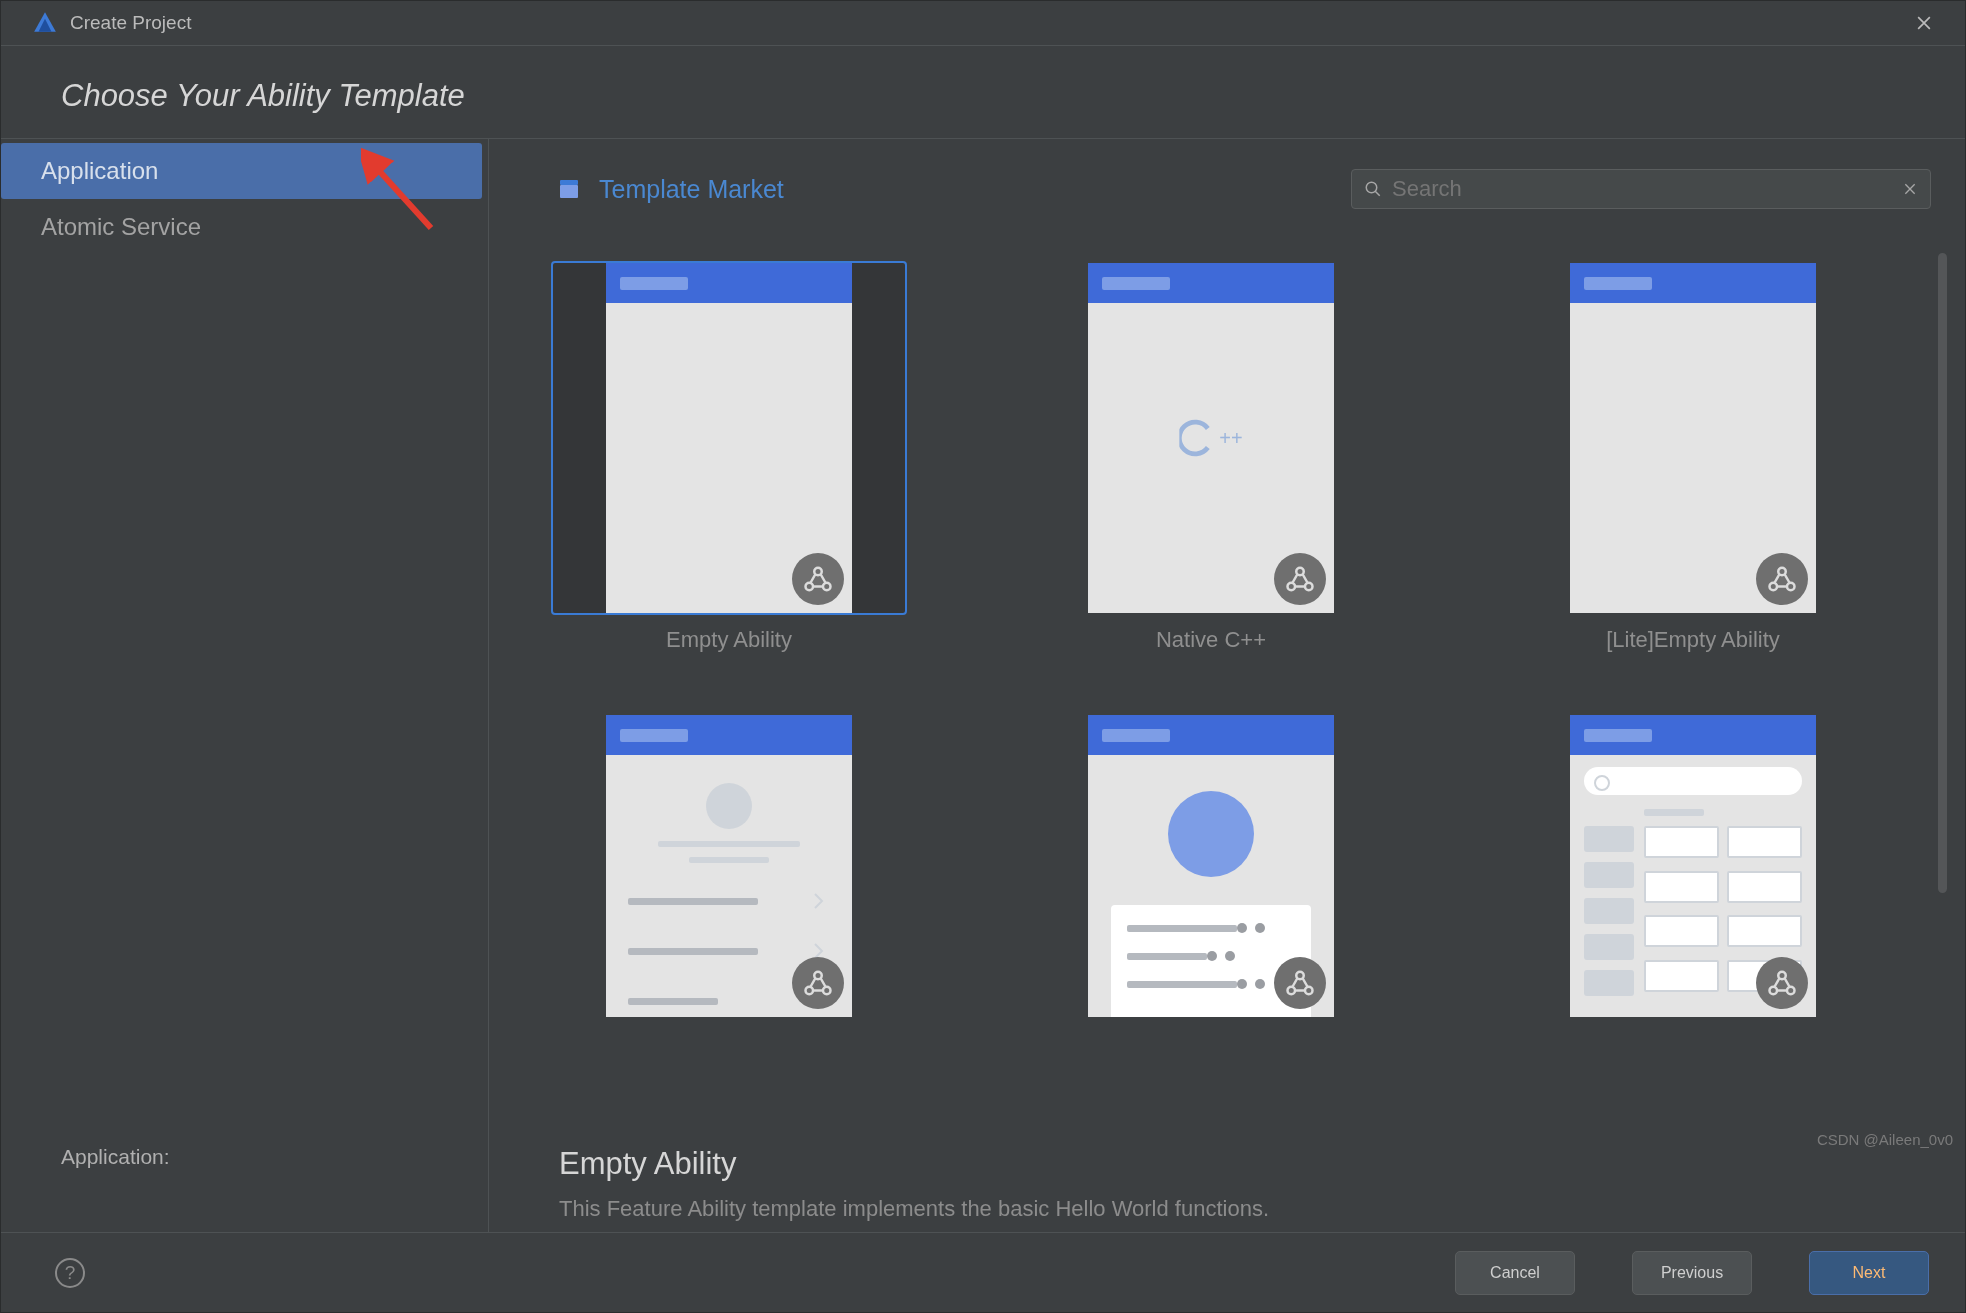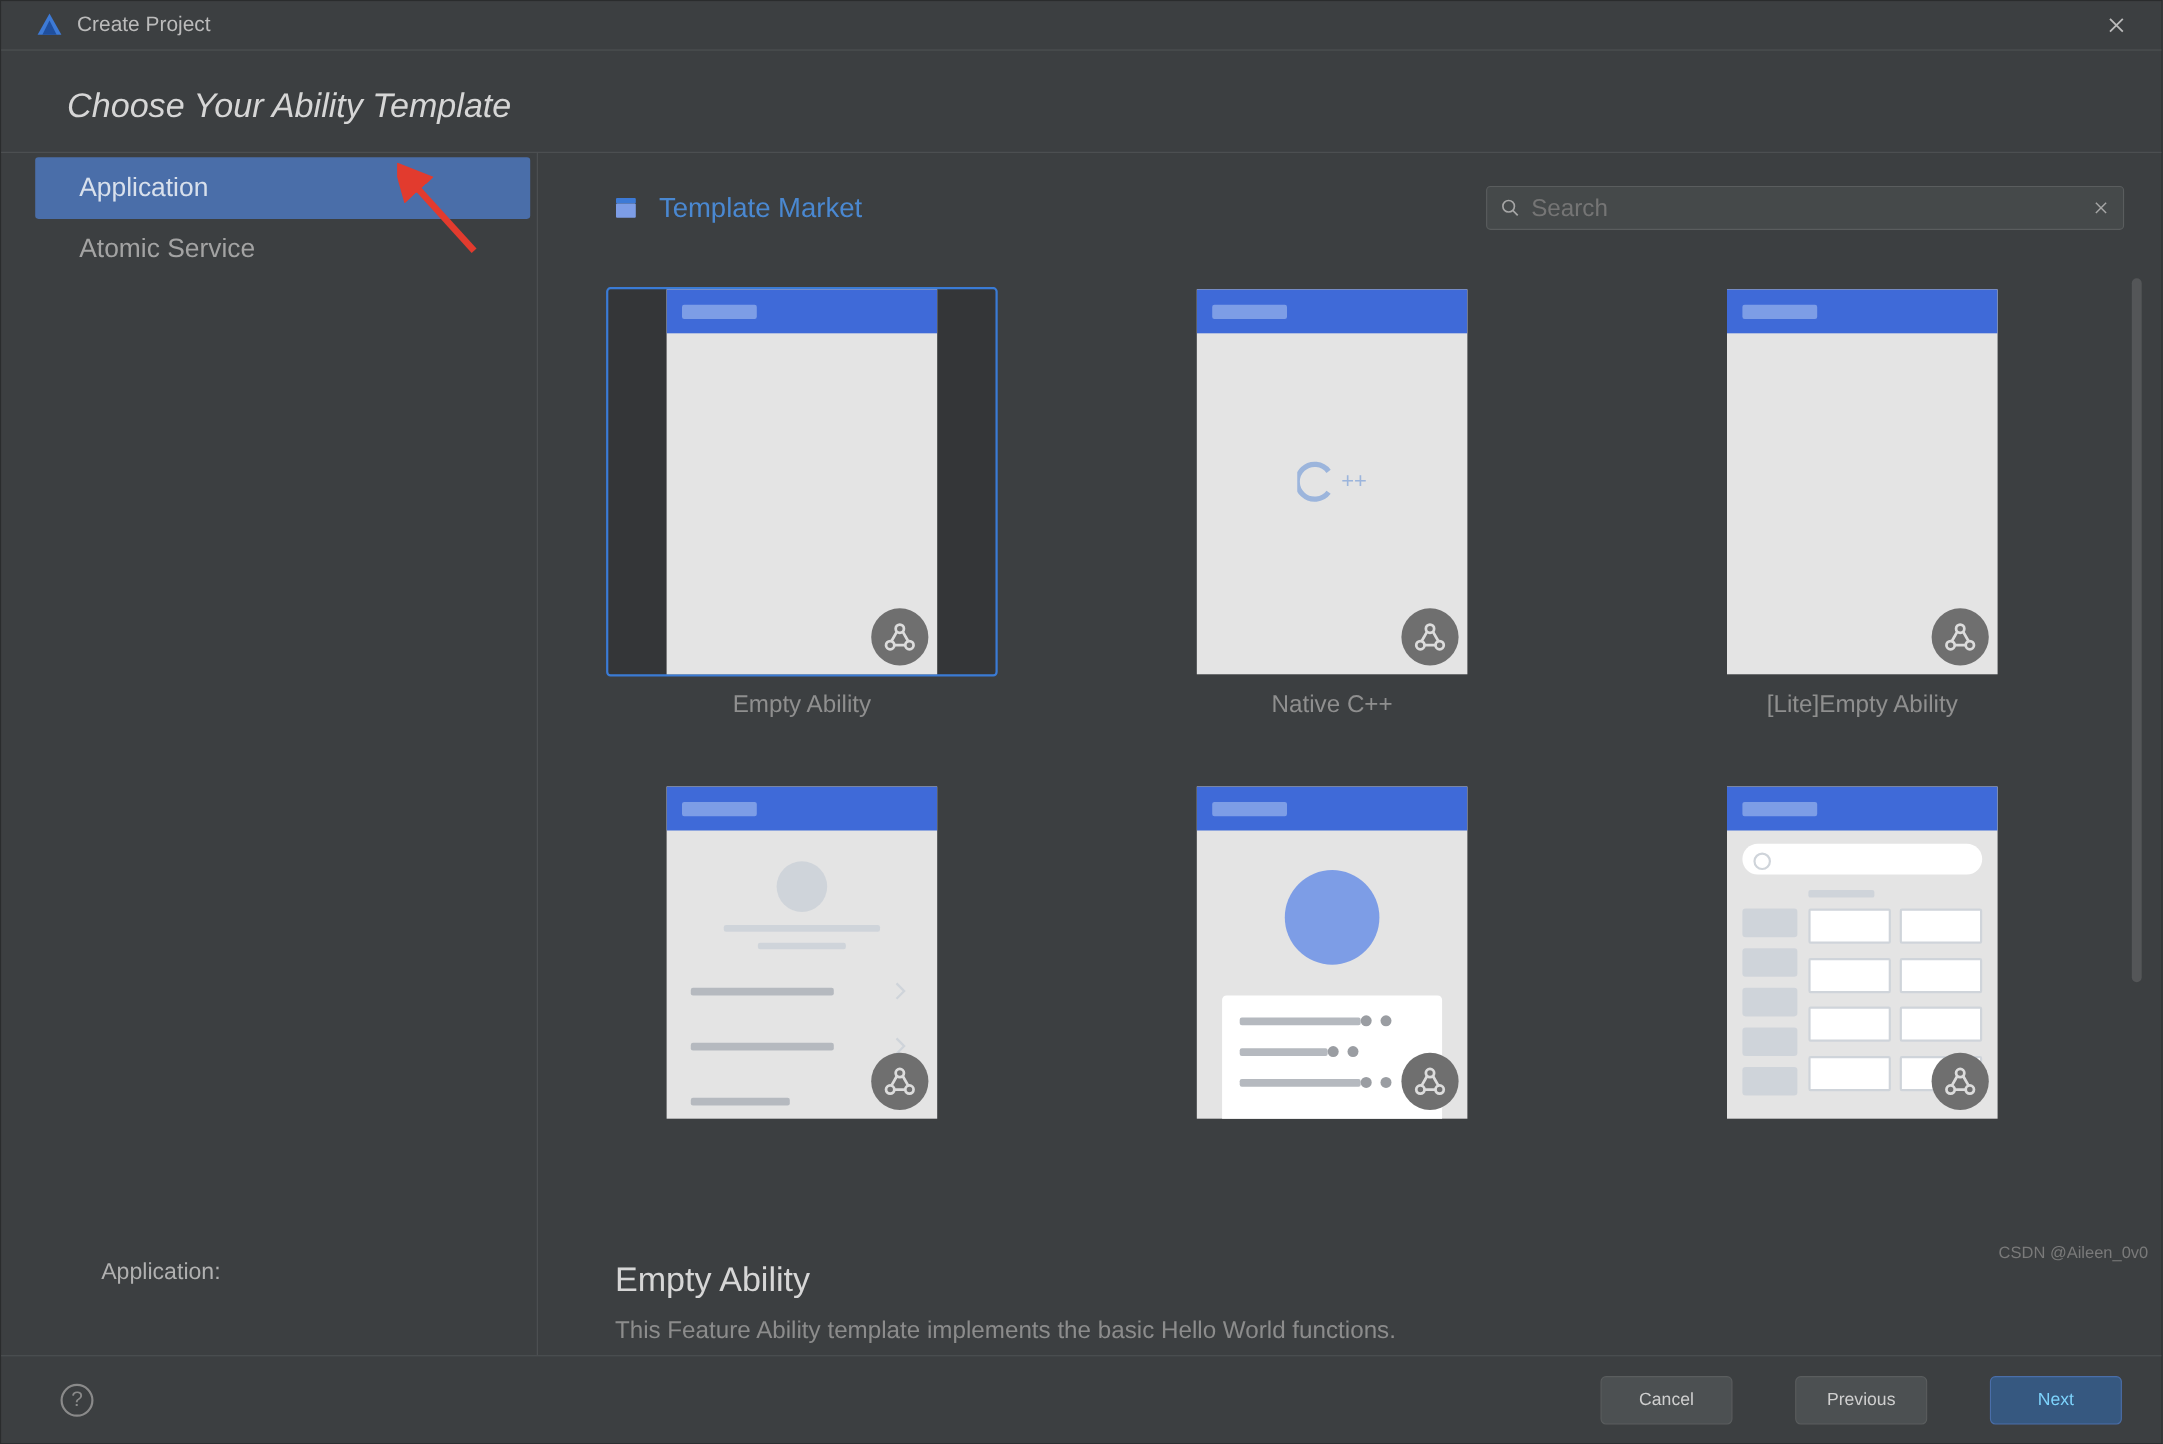--- a/index.html
+++ b/index.html
@@ -9,21 +9,21 @@
 
   
   .titlebar { height: 44px; display: flex; align-items: center; padding: 0 31px; color: #bbbbbb; }
   .titlebar .app-logo { width: 26px; height: 26px; margin-right: 12px; }
   .titlebar .title { font-size: 19px; color: #bbbbbb; }
   .titlebar .close { margin-left: auto; width: 20px; height: 20px; cursor: pointer; stroke: #bbbbbb; }
 
   
   .body { flex: 1; display: flex; min-height: 0; position: relative; }
   .left-col { width: 488px; flex-shrink: 0; display: flex; flex-direction: column;
-              border-right: 1px solid #4e5254; border-top: 1px solid #4e5254; padding-left: 31px; }
+              border-right: 1px solid #4e5254; border-top: 1px solid #4e5254; }
   .right-col { flex: 1; display: flex; flex-direction: column; border-top: 1px solid #4e5254; min-height: 0;}
 
   .heading { font-size: 31px; font-weight: 400; color: #d6d6d6; padding: 32px 0 24px 60px; }
 
   .sidebar { flex: 1; padding-top: 4px; }
   .side-item { font-size: 24px; color: #a3a3a3; padding: 14px 20px 14px 40px; margin-right: 6px; cursor: pointer; border-radius: 3px;}
   .side-item.active { background: #4a6ea9; color: #d8e0ec; }
 
   .arrow { position: absolute; z-index: 10; pointer-events: none; }
 
@@ -68,21 +68,21 @@
   .details .name { font-size: 31px; color: #d6d6d6; font-weight: 400; }
   .details .desc { font-size: 22px; color: #8c8c8c; margin-top: 14px; }
 
   
   .footer { height: 80px; border-top: 1px solid #4e5254; display: flex; align-items: center; padding: 0 36px 0 54px; }
   .help { width: 30px; height: 30px; border: 2px solid #8a8a8a; border-radius: 50%; color: #8a8a8a;
           display:flex; align-items:center; justify-content:center; font-size:19px; cursor:pointer;}
   .btns { margin-left: auto; display: flex; gap: 20px; }
   .btn { min-width: 120px; height: 44px; border-radius: 5px; border: 1px solid #5a5d5e; background: #4c5052;
          color: #cfcfcf; font-size: 16px; padding: 0 26px; cursor: pointer; margin-left: 37px; }
-  .btn.primary { background: #365880; border-color: #4a6ea9; color: #7dd3fc; }
+  .btn.primary { background: #365880; border-color: #4a6ea9; color: #fdba74; }
   .btn.disabled { opacity: 1; }
 
   .watermark { position: absolute; right: 12px; bottom: 84px; font-size: 15px; color: #7a7a7a; }
 
   
   .cpp { position:absolute; top:50%; left:50%; transform:translate(-50%,-50%); color:#9cb5dc; font-size:38px; font-weight:500; display:flex; align-items:center;}
   .cpp svg { width:38px; height:38px; margin-right:2px;}
   .list-preview { padding: 18px 22px; }
   .list-preview .circ { width:46px;height:46px;border-radius:50%;background:#cfd4da;margin:10px auto 12px;}
   .list-preview .ln { height:6px; background:#cfd4da; border-radius:2px; margin: 0 auto 10px; width:70%;}

